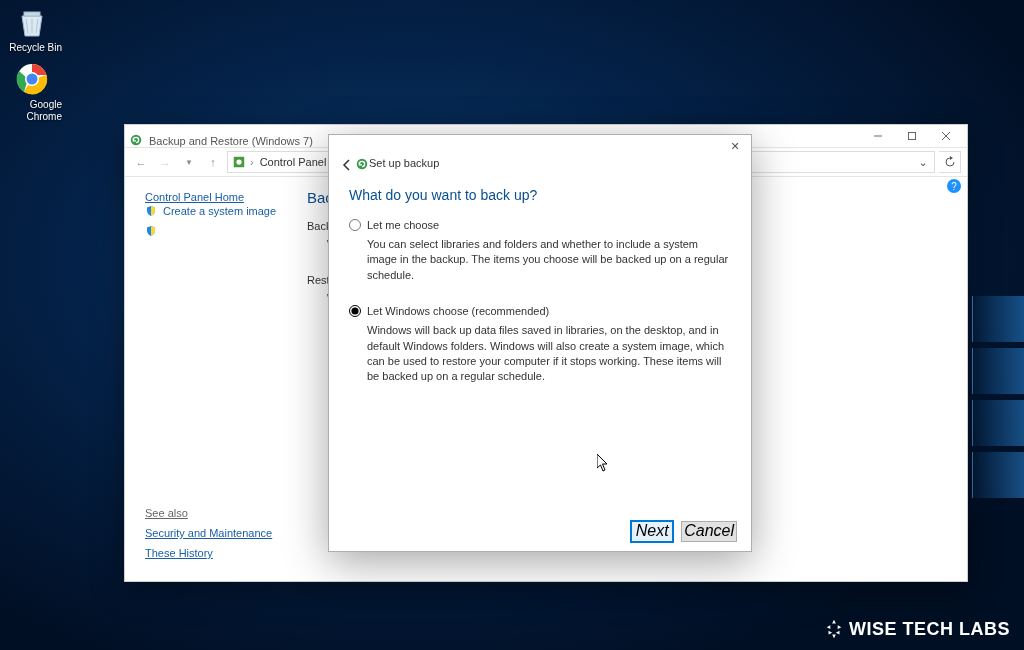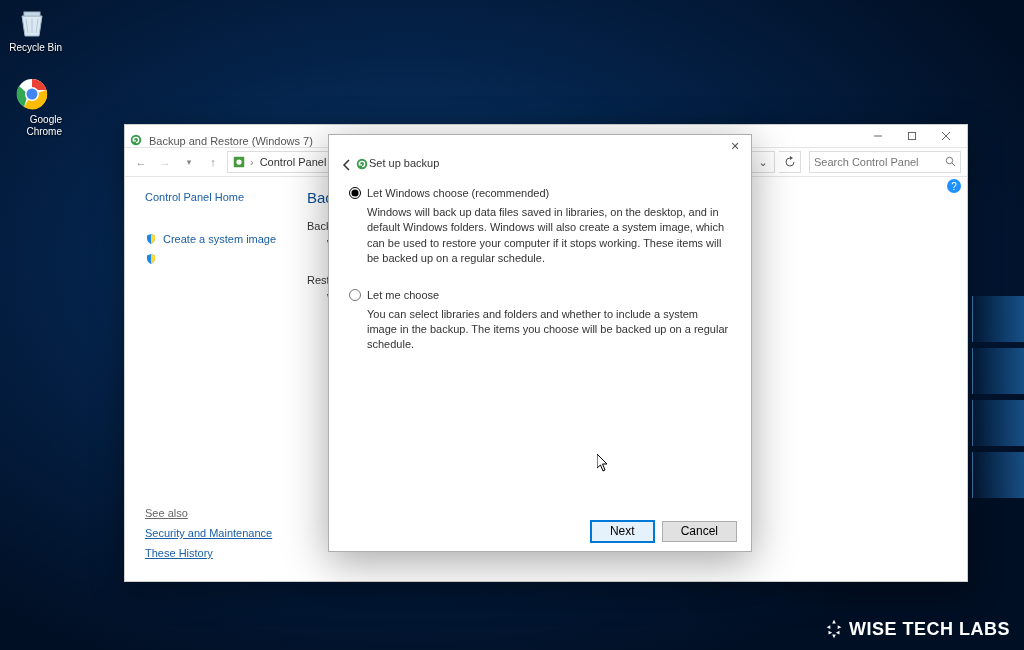--- a/index.html
+++ b/index.html
@@ -32,21 +32,21 @@
 .navbar .chev { color: #888; padding: 0 2px; }
 .navbar .address { flex: 1; display: flex; align-items: center; border: 1px solid #ddd; height: 22px; padding: 0 4px; gap: 2px; background: #fff; }
 .navbar .dd { width:14px; text-align:center; color:#555;}
 .navbar .refresh { width: 22px; height: 22px; border: 1px solid #ddd; border-left: none; display: flex; align-items: center; justify-content: center; }
 .navbar .search { width: 152px; height: 22px; border: 1px solid #ddd; display: flex; align-items: center; padding: 0 4px; margin-left: 4px; position: relative; }
 .navbar .search input { border: none; outline: none; font-size: 11px; width: 100%; color: #888; background: transparent; }
 .navbar .search .sicon { position: absolute; right: 4px; color: #777; }
 
 .body { display: flex; height: calc(100% - 52px); position: relative; }
 .sidebar { width: 166px; padding: 14px 10px 10px 20px; font-size: 11px; }
-.sidebar .home { color: #1a5ea6; margin-bottom: 30px; }
+.sidebar .home { color: #1a5ea6; margin-bottom: 2px; text-decoration: underline; }
 .sidebar .sblink { display: flex; align-items: center; gap: 6px; color: #1a5ea6; margin-bottom: 8px; }
 .sidebar .seealso { position: absolute; bottom: 14px; left: 20px; font-size: 11px; }
 .sidebar .seealso .hdr { color: #666; margin-bottom: 8px; }
 .sidebar .seealso div { color: #1a5ea6; margin-bottom: 8px; text-decoration: underline; }
 
 .content { flex: 1; padding: 12px 16px; font-size: 11px; color: #333; position: relative; }
 .content .section-h { color: #0a4f8f; font-size: 15px; margin-bottom: 14px; }
 .content .grp { margin-bottom: 14px; }
 .content .grpttl { margin-bottom: 6px; }
 .content .grpitm { padding-left: 20px; color: #333; display:flex; align-items:center; gap:4px;}
@@ -60,21 +60,21 @@
 .dialog .dcrumb { height: 24px; display: flex; align-items: flex-start; padding: 0 10px; font-size: 11px; color: #333; }
 .dialog .dcrumb .barrow { width: 16px; height: 16px; display: flex; align-items: center; justify-content: center; color: #555; }
 .dialog .dcrumb .dicon { width: 14px; height: 14px; }
 .dialog .dbody { flex: 1; padding: 6px 20px 0 20px; font-size: 11px; color: #333; }
 .dialog .dtitle { color: #0a4f8f; font-size: 14px; margin-bottom: 16px; font-weight: 400; }
 .dialog .opt { margin-bottom: 22px; }
 .dialog .opt label { display: flex; align-items: center; gap: 6px; }
 .dialog .opt input[type=radio] { width: 12px; height: 12px; accent-color: #000; }
 .dialog .opt .desc { padding-left: 18px; margin-top: 6px; color: #333; line-height: 1.4; }
 .dialog .dfoot { height: 40px; display: flex; align-items: center; justify-content: flex-end; gap: 8px; padding: 0 14px; }
-.dialog button.wiz { min-width: 42px; height: 21px; font-size: 12px; border: 1px solid #adadad; background: #e1e1e1; padding: 0 18px; }
+.dialog button.wiz { min-width: 42px; height: 21px; font-size: 16px; border: 1px solid #adadad; background: #e1e1e1; padding: 0 2px; font-style: italic; }
 .dialog button.wiz.primary { border: 1px solid #0078d7; background: #e5f1fb; outline: 1px solid #0078d7; }
 
 
 .watermark { position: absolute; right: 14px; bottom: 10px; color: #fff; font-weight: 600; font-size: 18px; letter-spacing: .5px; display: flex; align-items: center; gap: 4px; }
 .watermark .logo { width: 22px; height: 22px; }
 
 
 .cursor { position: absolute; left: 597px; top: 454px; width: 12px; height: 18px; }
 
 
@@ -98,21 +98,21 @@
   <div class="ico bin">
     <svg viewBox="0 0 36 36">
         <path d="M8 12 L28 12 L25 32 L11 32 Z" fill="#dbe8f2" stroke="#9fb8cb"></path>
         <rect x="10" y="8" width="16" height="4" fill="#c7d8e6" stroke="#9fb8cb"></rect>
         <path d="M12 15 L14 29 M18 15 L18 29 M24 15 L22 29" stroke="#b0c6d6" stroke-width="1"></path>
       </svg>
   </div>
   <div class="lbl">Recycle Bin</div>
 </div>
 
-<div class="desktop-icon" style="left:2px; top:76px;">
+<div class="desktop-icon" style="left:2px; top:61px;">
   <div class="ico chrome">
     <svg viewBox="0 0 36 36">
         <circle cx="18" cy="18" r="15" fill="#fff"></circle>
         <path d="M18 3 A15 15 0 0 1 32.5 14 L18 14 Z" fill="#ea4335"></path>
         <path d="M32.5 14 A15 15 0 0 1 10 31 L17 19 Z" fill="#fbbc05"></path>
         <path d="M10 31 A15 15 0 0 1 5 10 L14 18 Z" fill="#34a853"></path>
         <circle cx="18" cy="18" r="7" fill="#fff"></circle>
         <circle cx="18" cy="18" r="5.5" fill="#4285f4"></circle>
       </svg>
   </div>
@@ -162,27 +162,20 @@
       <span class="crumb">Syste</span>
       <div style="flex:1"></div>
       <span class="dd">⌄</span>
     </div>
     <div class="refresh">
         <svg width="12" height="12" viewBox="0 0 12 12">
           <path d="M10 6 A4 4 0 1 1 6 2" fill="none" stroke="#555"></path>
           <path d="M6 0 L6 4 L9 2 Z" fill="#555"></path>
         </svg>
       </div>
-    <div class="search">
-      <input placeholder="Search Control Panel" style="">
-      <span class="sicon"><svg width="11" height="11" viewBox="0 0 11 11">
-            <circle cx="4.5" cy="4.5" r="3.2" fill="none" stroke="currentColor"></circle>
-            <line x1="7" y1="7" x2="10" y2="10" stroke="currentColor"></line>
-          </svg></span>
-    </div>
   </div>
 
   <div class="body">
     <div class="sidebar">
       <div class="home">Control Panel Home</div>
       <div class="sblink">
         <svg class="shield-svg" viewBox="0 0 12 12">
             <path d="M6 1 L10 2.5 L10 6 C10 9 6 11 6 11 C6 11 2 9 2 6 L2 2.5 Z" fill="#1e88e5"></path>
             <path d="M6 1 L10 2.5 L10 6 C10 9 6 11 6 11 Z" fill="#fdd835"></path>
           </svg>
@@ -234,35 +227,36 @@
         </svg>
     </div>
     <svg class="dicon" viewBox="0 0 16 16">
         <circle cx="8" cy="8" r="6" fill="#3a9b4f"></circle>
         <path d="M5 8 A3 3 0 1 1 8 11" fill="none" stroke="#fff" stroke-width="1.5"></path>
         <path d="M5 6 L5 9 L8 9" fill="none" stroke="#fff" stroke-width="1.5"></path>
       </svg>
     <span>Set up backup</span>
   </div>
   <div class="dbody">
+    <div class="dtitle">What do you want to back up?</div>
+
+    <div class="opt">
+      <label>
+        <input type="radio" name="bk" style="">
+        <span>Let me choose</span>
+      </label>
+      <div class="desc">You can select libraries and folders and whether to include a system image in the backup. The items you choose will be backed up on a regular schedule.</div>
+    </div>
 
     <div class="opt">
       <label>
         <input type="radio" name="bk" checked="" style="">
         <span>Let Windows choose (recommended)</span>
       </label>
       <div class="desc">Windows will back up data files saved in libraries, on the desktop, and in default Windows folders. Windows will also create a system image, which can be used to restore your computer if it stops working. These items will be backed up on a regular schedule.</div>
-    </div>
-
-    <div class="opt">
-      <label>
-        <input type="radio" name="bk" style="">
-        <span>Let me choose</span>
-      </label>
-      <div class="desc">You can select libraries and folders and whether to include a system image in the backup. The items you choose will be backed up on a regular schedule.</div>
     </div>
   </div>
   <div class="dfoot">
     <button class="wiz primary">Next</button>
     <button class="wiz">Cancel</button>
   </div>
 </div>
 
 <div class="cursor">
   <svg viewBox="0 0 12 18">

